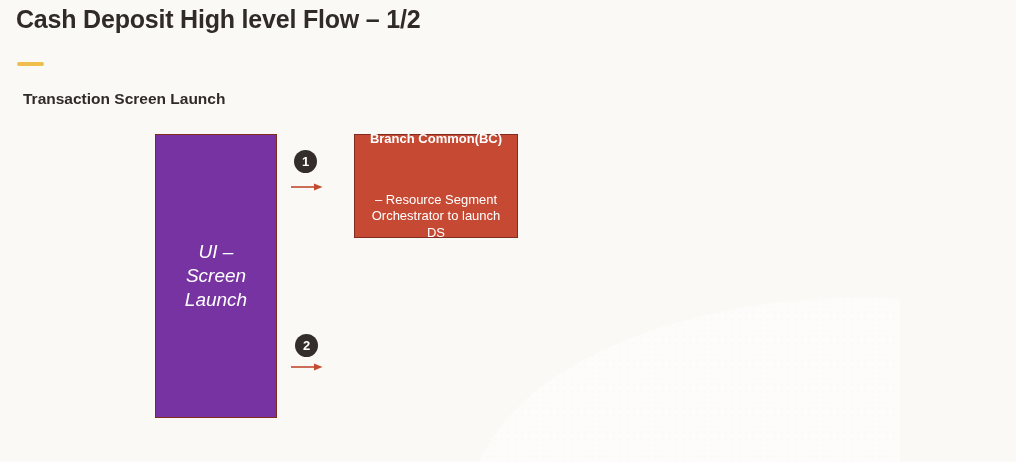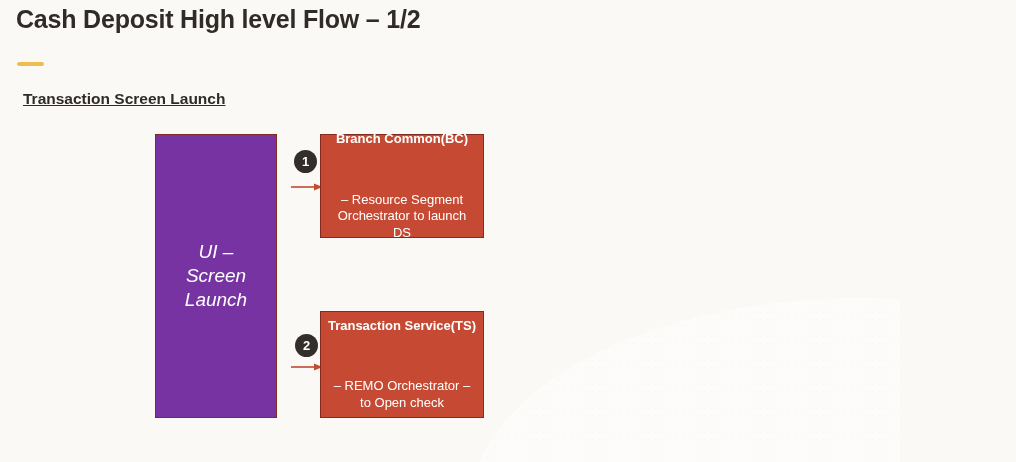--- a/index.html
+++ b/index.html
@@ -45,21 +45,20 @@
     background: var(--accent-gold);
   }
 
   .section-title {
     position: absolute;
     left: 23px;
     top: 90px;
     font-size: 15.5px;
     font-weight: 700;
     color: var(--heading-text);
-    text-decoration: underline;
   }
 
   .diagram { position: absolute; inset: 0; }
 
   .source-box {
     position: absolute;
     left: 155px;
     top: 134px;
     width: 122px;
     height: 284px;
@@ -73,21 +72,21 @@
   }
   .source-box .label {
     color: var(--box-text);
     font-size: 19px;
     line-height: 24px;
     white-space: pre-line;
   }
 
   .target-box {
     position: absolute;
-    left: 320px;
+    left: 354px;
     width: 164px;
     background: var(--red-box-fill);
     border: 1px solid var(--box-border);
     color: var(--box-text);
     display: flex;
     flex-direction: column;
     align-items: center;
     justify-content: center;
     text-align: center;
     padding: 20px 6px;
@@ -172,19 +171,15 @@
       <div class="box-desc">– Resource Segment Orchestrator to launch DS</div>
     </div>
 
     <div class="step-badge second">2</div>
 
     <svg class="flow-arrow second" viewBox="0 0 33 10">
       <line x1="1" y1="5" x2="24" y2="5"></line>
       <path d="M24 1.5 L32.5 5 L24 8.5 Z"></path>
     </svg>
 
-    <div class="target-box second">
-      <div class="box-title">Transaction Service(TS)</div>
-      <div class="box-desc">– REMO Orchestrator – to Open check</div>
-    </div>
 
   </div>
 </div>
 
 </body></html>

